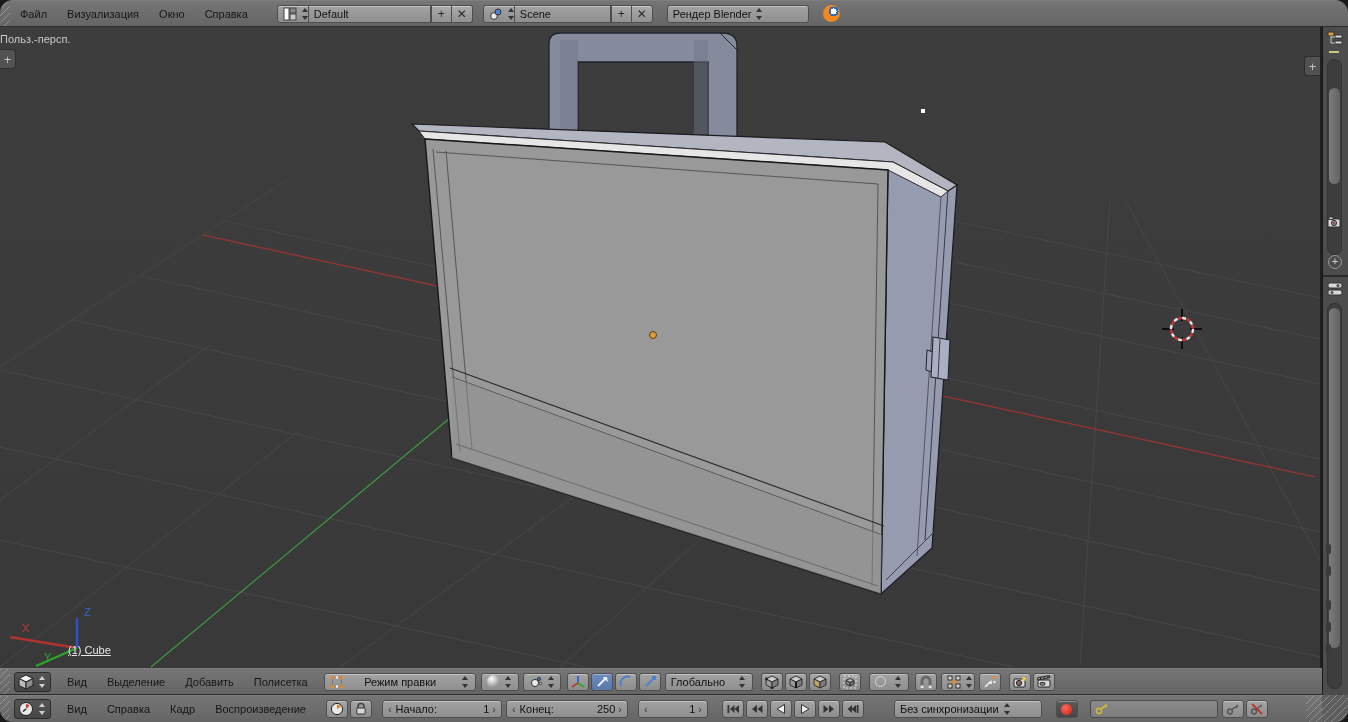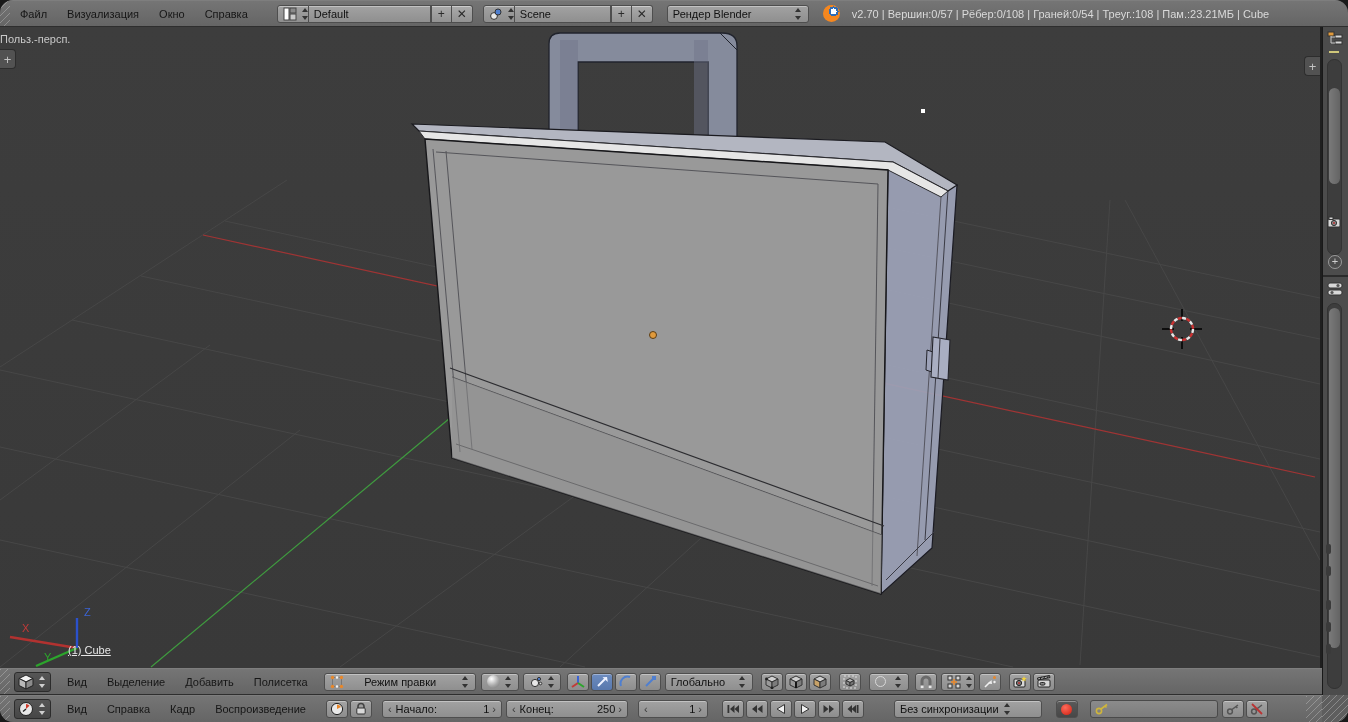--- a/index.html
+++ b/index.html
@@ -108,27 +108,26 @@
           </svg>
         <span class="ud"></span>
       </div>
       <div class="dd" style="width:96px;border-radius:0;border-left:none">
           <span>Scene</span>
         </div>
       <div class="sqbtn" style="border-radius:0">+</div>
       <div class="sqbtn" style="border-radius:0 3px 3px 0;border-left:none">✕</div>
     </div>
 
-    <div class="dd" style="width:142px;margin-left:14px;justify-content:space-between">
+    <div class="dd" style="width:142px;margin-left:14px;justify-content:flex-start">
       <span>Рендер Blender</span>
         <span class="ud"></span>
     </div>
 
     <div class="blender-logo"></div>
-    <div id="stats">v2.70 | Вершин:0/57 | Рёбер:0/108 | Граней:0/54 | Треуг.:108 | Пам.:23.21МБ | Cube</div>
   </div>
 
   <div id="viewport">
     <svg width="1320" height="641" viewBox="0 27 1320 641">
 
       <g stroke="#474747" stroke-width="1" fill="none">
         <line x1="520" y1="130" x2="1320" y2="298"></line>
         <line x1="470" y1="160" x2="1320" y2="339"></line>
         <line x1="430" y1="190" x2="1320" y2="384"></line>
         <line x1="225" y1="221" x2="1320" y2="459"></line>

